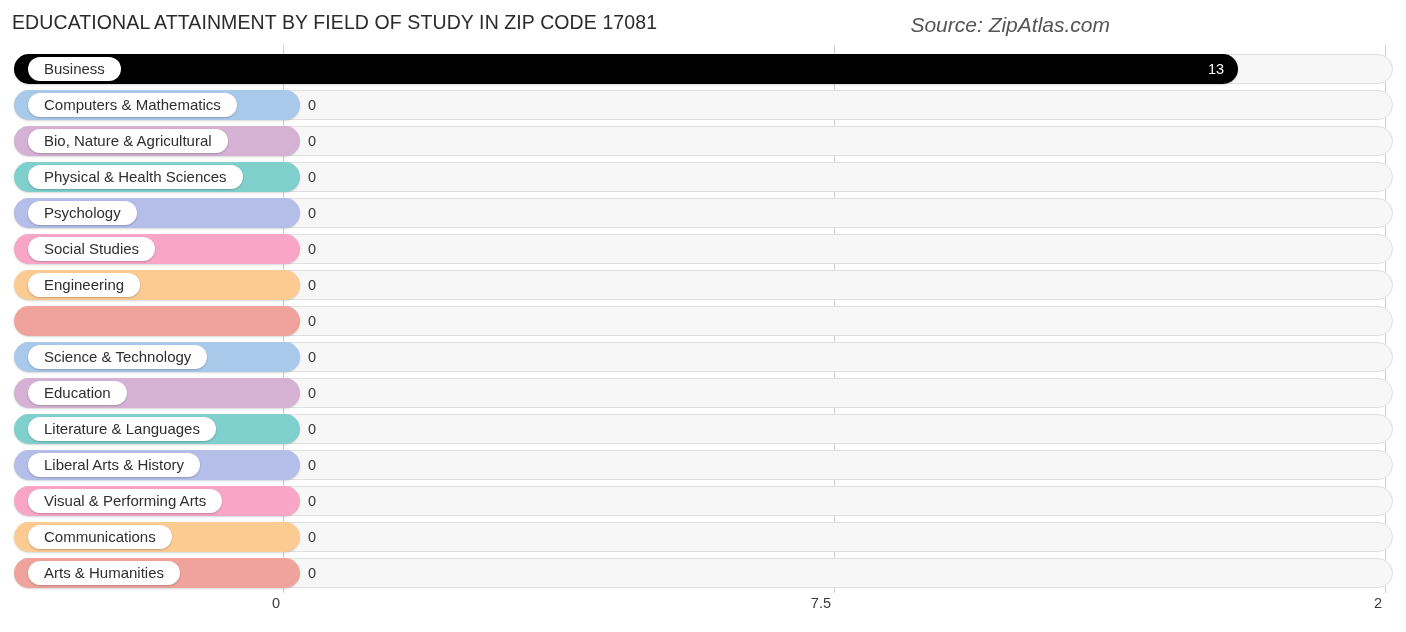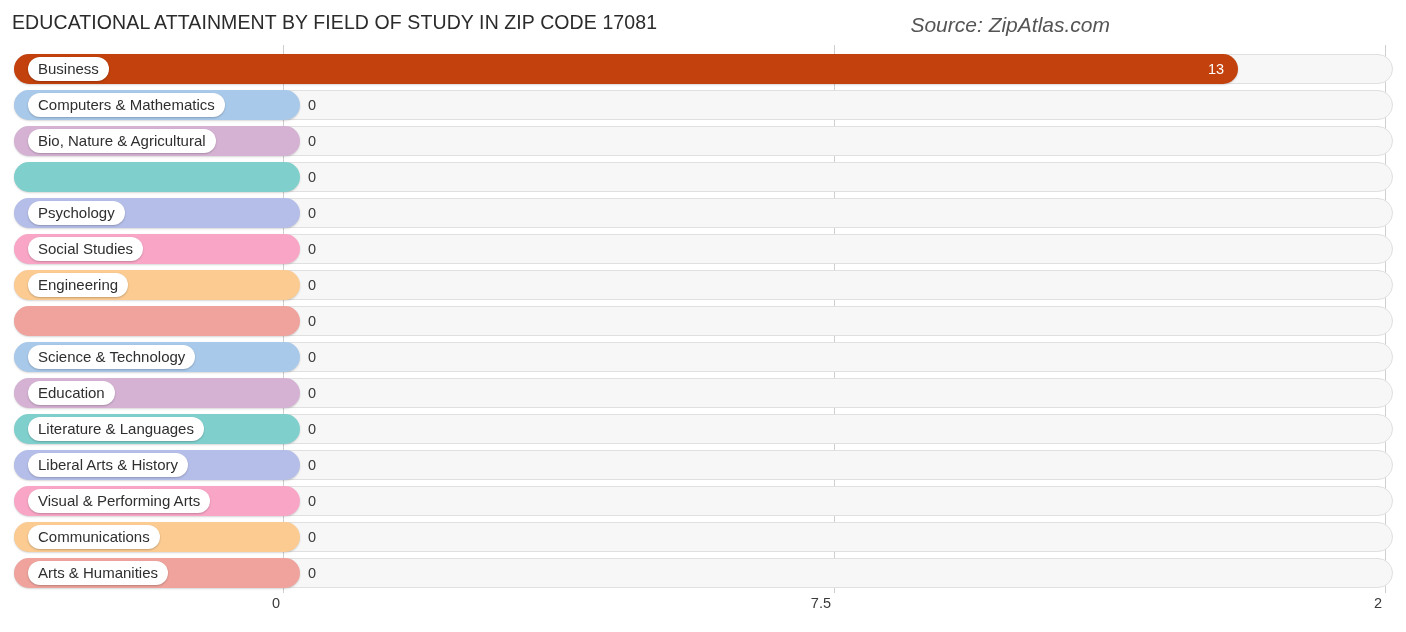--- a/index.html
+++ b/index.html
@@ -111,21 +111,21 @@
     line-height: 30px;
     font-size: 14.5px;
     color: #3a3a3a;
   }
   .pill {
     position: absolute;
     left: 14px;
     top: 3px;
     height: 24px;
     line-height: 24px;
-    padding: 0 10px;
+    padding: 0 16px;
     background: #ffffff;
     border-radius: 12px;
     font-size: 15px;
     color: #2f2f2f;
     white-space: nowrap;
     box-shadow: 0 1px 2px rgba(0,0,0,0.22);
   }
   
   .axis {
     position: absolute;
@@ -155,41 +155,42 @@
 
   <div class="plot">
     <div class="gridlines" id="gridlines">
         <div class="gridline" style="left: 283px;"></div>
         <div class="gridline" style="left: 834px;"></div>
         <div class="gridline" style="left: 1385px;"></div>
       </div>
     <div class="rows" id="rows">
         <div class="row" style="top: 9px;">
           <div class="track"></div>
-          <div class="bar" title="Business: 13" style="background: #c2410c; width: 1224.07px;">
+          <div class="bar" title="Business: 13" style="background: #000000; width: 1224.07px;">
             <span class="bar-value-inside">13</span>
           </div>
           <div class="pill">Business</div>
         </div>
         <div class="row" style="top: 45px;">
           <div class="track"></div>
           <div class="bar" title="Computers &amp; Mathematics: 0" style="background: rgb(169, 201, 234); width: 286px;"></div>
           <span class="bar-value-outside" style="left: 294px;">0</span>
           <div class="pill">Computers &amp; Mathematics</div>
         </div>
         <div class="row" style="top: 81px;">
           <div class="track"></div>
           <div class="bar" title="Bio, Nature &amp; Agricultural: 0" style="background: rgb(213, 178, 212); width: 286px;"></div>
           <span class="bar-value-outside" style="left: 294px;">0</span>
           <div class="pill">Bio, Nature &amp; Agricultural</div>
         </div>
         <div class="row" style="top: 117px;">
           <div class="track"></div>
           <div class="bar" title="Physical &amp; Health Sciences: 0" style="background: rgb(127, 208, 205); width: 286px;"></div>
           <span class="bar-value-outside" style="left: 294px;">0</span>
+          <div class="pill">Physical &amp; Health Sciences</div>
         </div>
         <div class="row" style="top: 153px;">
           <div class="track"></div>
           <div class="bar" title="Psychology: 0" style="background: rgb(180, 190, 232); width: 286px;"></div>
           <span class="bar-value-outside" style="left: 294px;">0</span>
           <div class="pill">Psychology</div>
         </div>
         <div class="row" style="top: 189px;">
           <div class="track"></div>
           <div class="bar" title="Social Sciences: 0" style="background: rgb(249, 166, 198); width: 286px;"></div>

